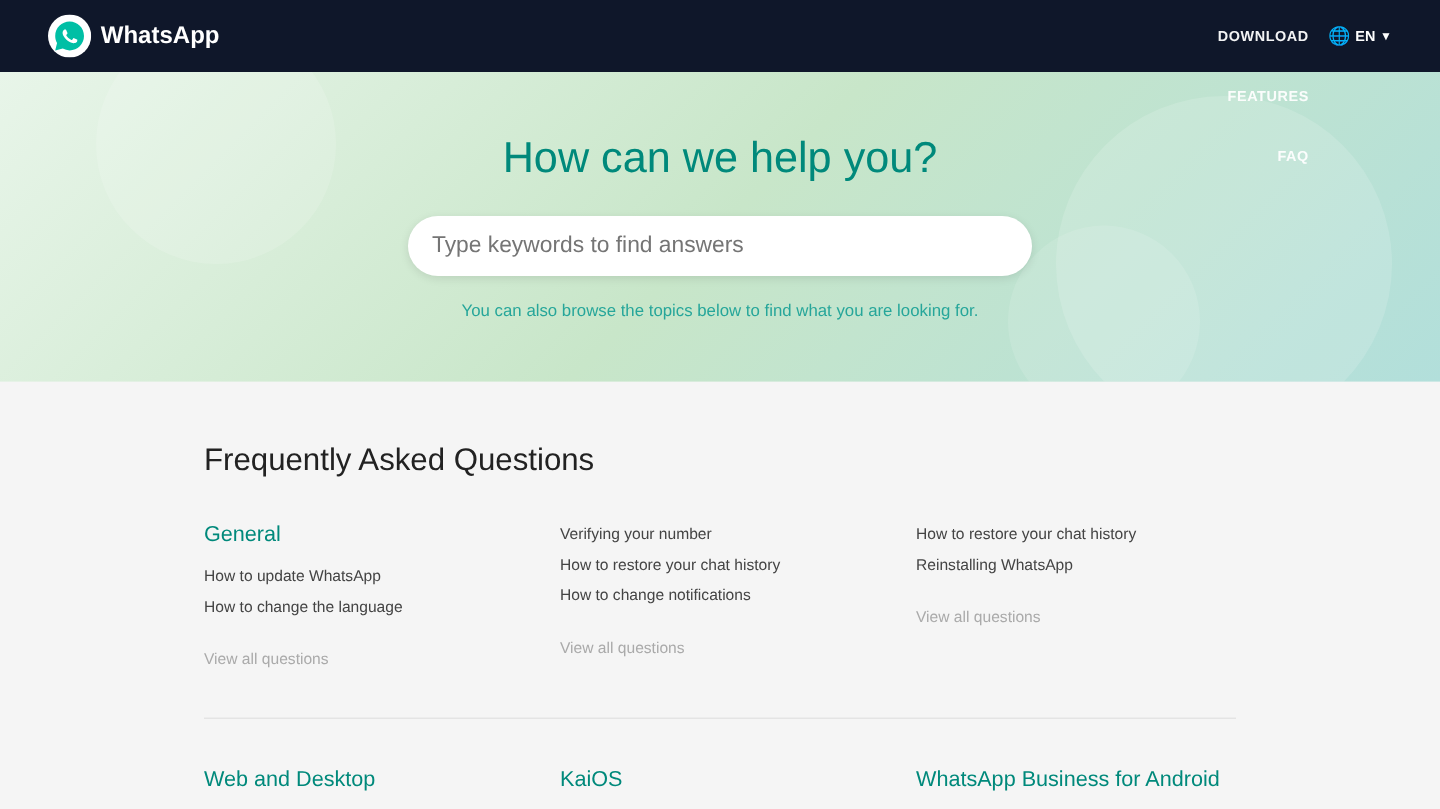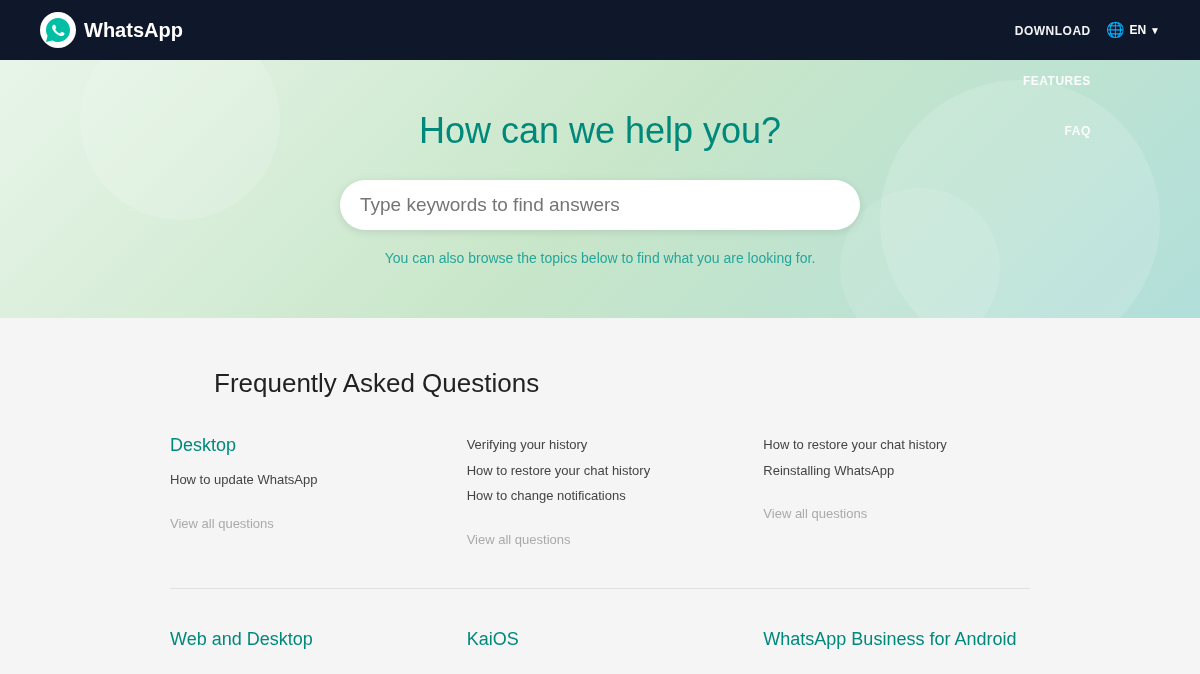--- a/index.html
+++ b/index.html
@@ -121,21 +121,20 @@
     .main-content {
       max-width: 900px;
       margin: 0 auto;
       padding: 50px 20px 80px;
     }
     .faq-title {
       font-size: 26px;
       font-weight: 500;
       color: #222;
       margin-bottom: 36px;
-      margin-left: 44px;
     }
     .faq-grid {
       display: grid;
       grid-template-columns: 1fr 1fr 1fr;
       gap: 40px 30px;
     }
     .faq-category-title {
       color: #00897b;
       font-size: 18px;
       font-weight: 500;
@@ -203,30 +202,31 @@
   </div>
   <p class="hero-subtitle">You can also browse the topics below to find what you are looking for.</p>
 </section>
 
 <main class="main-content">
   <h2 class="faq-title">Frequently Asked Questions</h2>
 
   <div class="faq-grid">
 
     <div class="faq-category">
-      <div class="faq-category-title">Desktop</div>
+      <div class="faq-category-title">General</div>
       <ul class="faq-links">
         <li><a href="#">How to update WhatsApp</a></li>
+        <li><a href="#">How to change the language</a></li>
       </ul>
       <a href="#" class="view-all">View all questions</a>
     </div>
 
     <div class="faq-category">
       <ul class="faq-links">
-        <li><a href="#">Verifying your history</a></li>
+        <li><a href="#">Verifying your number</a></li>
         <li><a href="#">How to restore your chat history</a></li>
         <li><a href="#">How to change notifications</a></li>
       </ul>
       <a href="#" class="view-all">View all questions</a>
     </div>
 
     <div class="faq-category">
       <ul class="faq-links">
         <li><a href="#">How to restore your chat history</a></li>
         <li><a href="#">Reinstalling WhatsApp</a></li>

